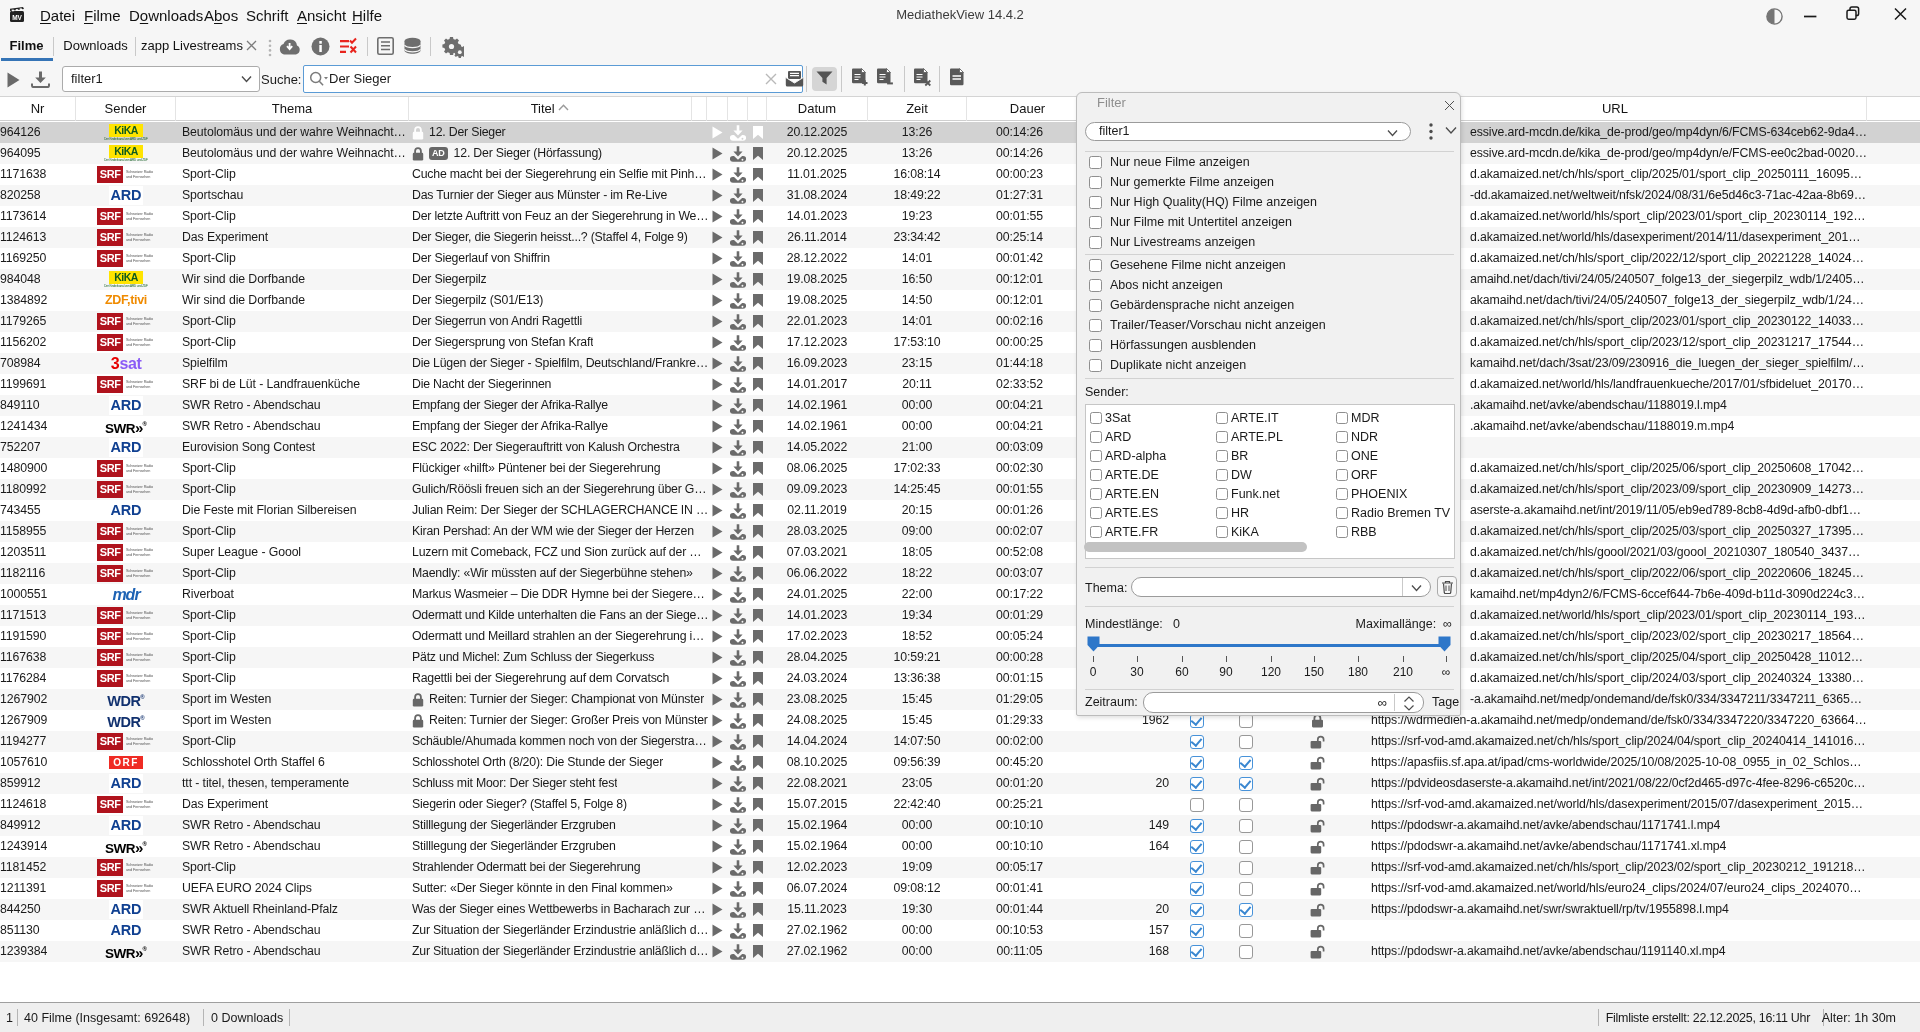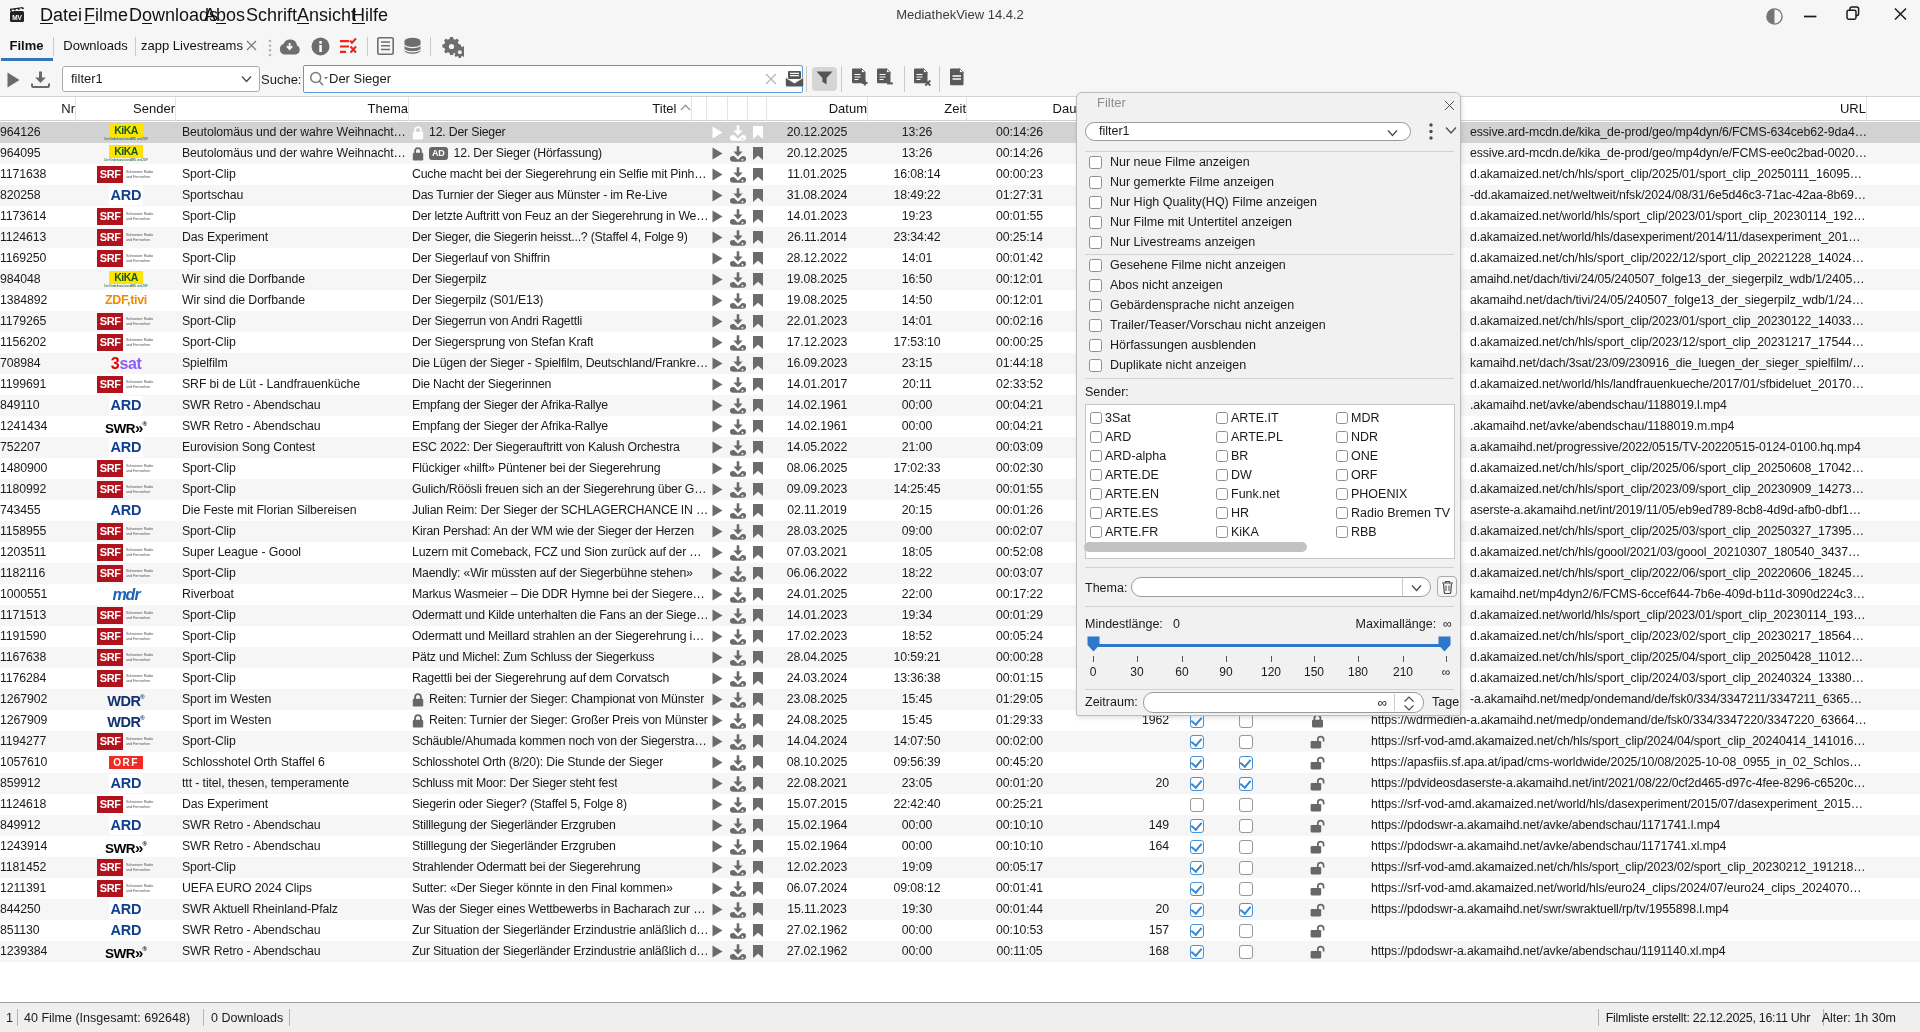--- a/index.html
+++ b/index.html
@@ -3,39 +3,39 @@
 <style>
 *{margin:0;padding:0;box-sizing:border-box}
 html,body{width:1920px;height:1032px;overflow:hidden;background:#fff;
  font-family:"Liberation Sans",sans-serif;color:#1a1a1a;
  -webkit-font-smoothing:antialiased}
 .abs{position:absolute}
 
 #chrome{position:absolute;left:0;top:0;width:1920px;height:97px;background:#f6f6f6;border-bottom:1px solid #d4d4d4}
 #title{position:absolute;left:0;top:0;width:1920px;text-align:center;font-size:13px;color:#3c3c3c;line-height:30px}
 #appicon{position:absolute;left:10px;top:7px;width:15px;height:16px}
-.menu-it{position:absolute;top:0;height:30px;line-height:31px;font-size:18px;color:#111}
+.menu-it{position:absolute;top:0;height:30px;line-height:31px;font-size:15px;color:#111}
 .menu-it u{text-decoration:underline;text-underline-offset:2px}
 
 .tab{position:absolute;top:32px;height:28px;line-height:28px;font-size:13px;color:#111;text-align:center}
 .tabsep{position:absolute;top:37px;height:19px;width:1px;background:#c9c9c9}
 #tab-underline{position:absolute;left:1px;top:58px;width:52px;height:3px;background:#3574b6}
 .tbico{position:absolute;top:37px;color:#6e6e6e}
 
 .tlico{position:absolute;color:#6a6a6a}
 #fcombo{position:absolute;left:62px;top:66px;width:198px;height:26px;background:#fff;border:1px solid #ababab;border-radius:3px;font-size:13px;line-height:24px;padding-left:8px}
 #fcombo svg{position:absolute;right:7px;top:8px}
 #suchelbl{position:absolute;left:261px;top:66px;height:26px;line-height:27px;font-size:13px}
 #searchbox{position:absolute;left:303px;top:65px;width:500px;height:28px;background:#fff;border:1.5px solid #5b9bd5;border-radius:2px}
 #searchtxt{position:absolute;left:24px;top:0;height:25px;line-height:26px;font-size:13px}
 #funnelbtn{position:absolute;left:812px;top:67px;width:25px;height:24px;background:#d5d5d5;border-radius:4px}
 .vsep{position:absolute;top:66px;height:26px;width:1px;background:#c9c9c9}
 
 #thead{position:absolute;left:0;top:97px;width:1920px;height:24px;background:#fff;border-bottom:1px solid #cfcfcf;font-size:13px}
-.hc{position:absolute;top:0;height:24px;line-height:24px;text-align:right;border-right:1px solid #e4e4e4;color:#141414}
+.hc{position:absolute;top:0;height:24px;line-height:24px;text-align:center;border-right:1px solid #e4e4e4;color:#141414}
 #tbody{position:absolute;left:0;top:122px;width:1920px;height:840px}
 .row{position:relative;width:1920px;height:21px;background:#fff;font-size:12.3px;letter-spacing:-0.1px}
 .row.alt{background:#f6f6f6}
 .row.sel{background:#d2d2d2}
 .row>div{position:absolute;top:0;height:21px;line-height:21px;white-space:nowrap;overflow:hidden}
 .c-nr{left:0;width:67px;text-align:left}
 .c-sender{left:76px;width:100px;display:flex;align-items:center;justify-content:center}
 .c-thema{left:182px;width:225px;text-overflow:ellipsis}
 .c-titel{left:412px;width:297px;display:flex;align-items:center}
 .c-titel span{white-space:nowrap;overflow:hidden;text-overflow:ellipsis;letter-spacing:-0.2px}
@@ -795,21 +795,20 @@
         </svg>
       </div>
       <div class="c-bm">
         <svg viewBox="0 0 10 13" width="10" height="13">
           <path d="M0 0h10v13L5 8.7 0 13z" fill="currentColor"></path>
         </svg>
       </div>
       <div class="c-datum">14.05.2022</div>
       <div class="c-zeit">21:00</div>
       <div class="c-dauer">00:03:09</div>
-      <div class="c-urlp">a.akamaihd.net/progressive/2022/0515/TV-20220515-0124-0100.hq.mp4</div>
     </div>
 <div class="row">
       <div class="c-nr">1480900</div>
       <div class="c-sender">
         <div class="lg-srf">
           <div class="srf-box">SRF</div>
           <div class="srf-txt">Schweizer Radio<br>und Fernsehen</div>
         </div>
       </div>
       <div class="c-thema">Sport-Clip</div>

